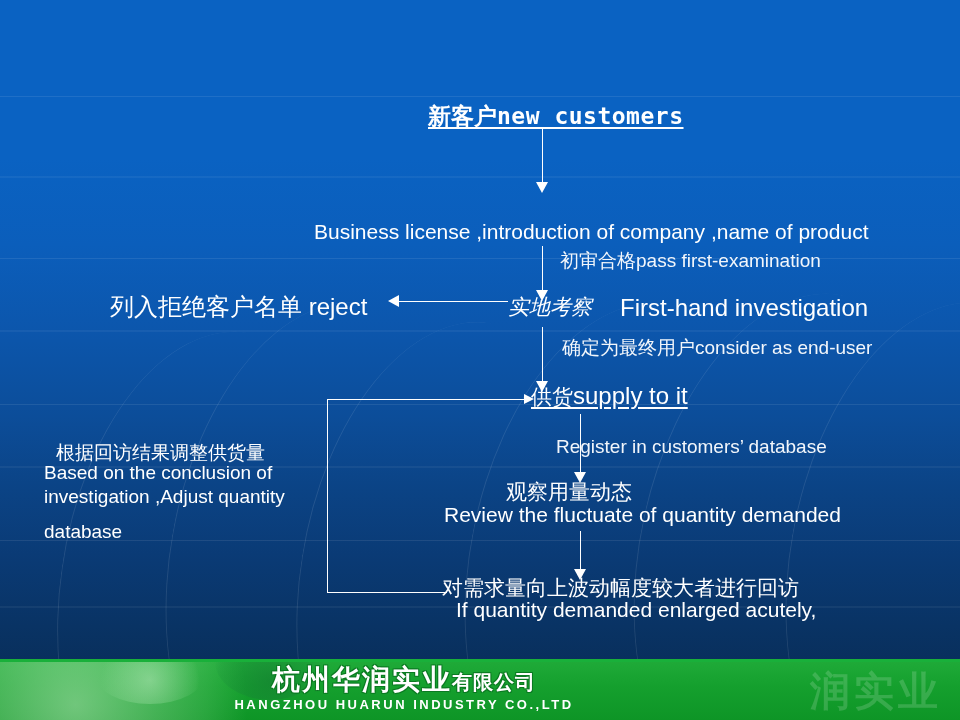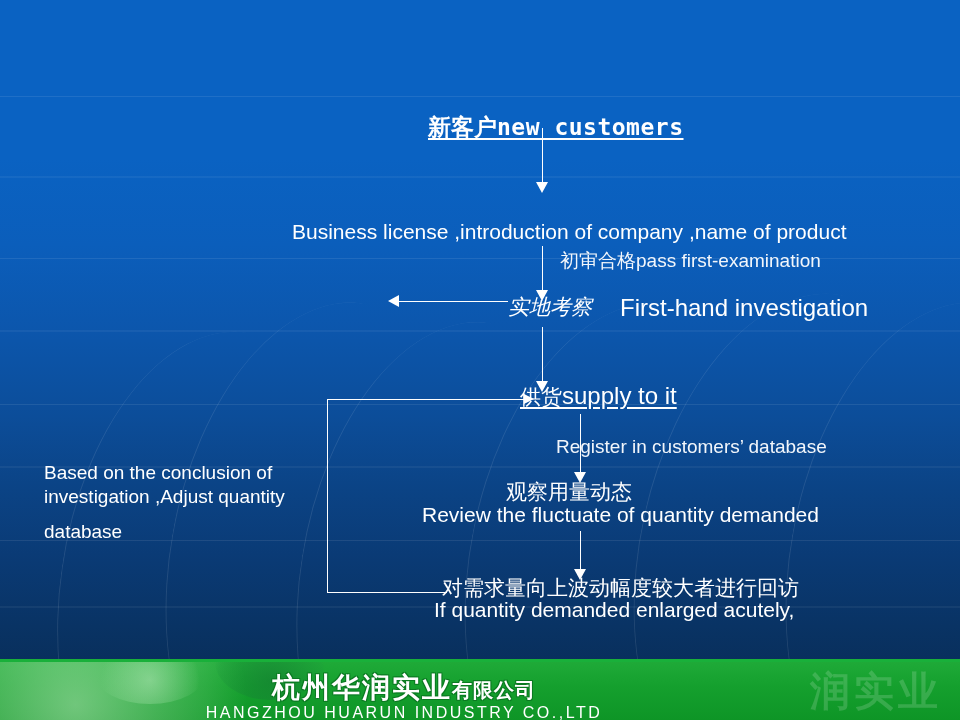--- a/index.html
+++ b/index.html
@@ -100,20 +100,21 @@
   }
 
   .lbl {
     font-size: 19px;
     color: #f2f6fb;
   }
   .lbl-cn { font-size: 18px; }
 
   .big {
     font-size: 21px;
+    margin-left: 22px;
   }
   .big-cn {
     font-size: 21px;
   }
   .xbig {
     font-size: 24px;
   }
 
   
   .vline {
@@ -195,42 +196,42 @@
     top: 2px;
     font-family: "DejaVu Sans", sans-serif;
     font-size: 40px;
     font-weight: bold;
     color: rgba(255,255,255,0.16);
     letter-spacing: 4px;
     white-space: nowrap;
   }
   .footer-main {
     position: absolute;
-    left: 0; top: 8px;
+    left: 0; top: 0;
     width: 808px;
     text-align: center;
     padding-top: 3px;
   }
   .footer-cn {
     font-family: "DejaVu Sans", "Liberation Sans", sans-serif;
     font-size: 28px;
     font-weight: bold;
     color: #ffffff;
     letter-spacing: 2px;
     line-height: 30px;
     text-shadow: 1px 1px 0 #0b7a22, -1px 1px 0 #0b7a22, 1px -1px 0 #0b7a22, -1px -1px 0 #0b7a22;
   }
   .footer-cn .small-cn {
     font-size: 20px;
     letter-spacing: 1px;
   }
   .footer-en {
     font-family: "Liberation Sans", "DejaVu Sans", sans-serif;
-    font-size: 16px;
-    font-weight: normal;
+    font-size: 13px;
+    font-weight: bold;
     color: #ffffff;
     letter-spacing: 2.5px;
     line-height: 16px;
     text-align: center;
   }
 </style>
 </head>
 <body>
 
 <div id="slide">
@@ -246,43 +247,45 @@
     <div class="hband soft" style="top:606px;"></div>
     <div class="curve" style="left:60px; top:330px; transform:rotate(8deg);"></div>
     <div class="curve" style="left:170px; top:300px; transform:rotate(10deg);"></div>
     <div class="curve" style="left:300px; top:320px; transform:rotate(9deg);"></div>
     <div class="curve" style="left:470px; top:300px; transform:rotate(11deg);"></div>
     <div class="curve" style="left:640px; top:290px; transform:rotate(12deg);"></div>
     <div class="curve" style="left:790px; top:300px; transform:rotate(10deg);"></div>
   </div>
 
 
-  <div class="node" style="left:428px; top:112px;">
+  <div class="node" style="left:428px; top:101px;">
     <span class="t-newcust-cn ul">新客户</span><span class="t-newcust-en ul">new customers</span>
   </div>
 
   <div class="vline thin" style="left:542px; top:128px; height:58px;"></div>
   <div class="arrow-down" style="left:536px; top:182px;"></div>
 
   <div class="node big" style="left:292px; top:220px;">Business license ,introduction of company ,name of product</div>
 
   <div class="vline thin" style="left:542px; top:246px; height:48px;"></div>
   <div class="arrow-down" style="left:536px; top:290px;"></div>
   <div class="node lbl" style="left:560px; top:248px;">初审合格pass first-examination</div>
 
+  <div class="node xbig" style="left:110px; top:291px;">列入拒绝客户名单 reject</div>
   <div class="hline thin" style="left:398px; top:301px; width:110px;"></div>
   <div class="arrow-left" style="left:388px; top:295px;"></div>
 
   <div class="node big-cn" style="left:508px; top:293px;font-style:italic;">实地考察</div>
   <div class="node xbig" style="left:620px; top:294px;">First-hand investigation</div>
 
   <div class="vline thin" style="left:542px; top:327px; height:58px;"></div>
   <div class="arrow-down" style="left:536px; top:381px;"></div>
-
-  <div class="node" style="left:520px; top:382px;text-align:right;">
+  <div class="node lbl" style="left:562px; top:335px;">确定为最终用户consider   as end-user</div>
+
+  <div class="node" style="left:531px; top:382px;text-align:right;">
     <span class="big-cn ul">供货</span><span class="xbig ul">supply to it</span>
   </div>
 
   <div class="vline thin" style="left:580px; top:414px; height:62px;"></div>
   <div class="arrow-down" style="left:574px; top:472px;"></div>
   <div class="node lbl" style="left:556px; top:436px;">Register in customers’ database</div>
 
   <div class="node big-cn" style="left:506px; top:478px;">观察用量动态</div>
   <div class="node big" style="left:422px; top:503px;">Review the fluctuate of quantity demanded</div>
 
@@ -290,20 +293,21 @@
   <div class="arrow-down" style="left:574px; top:569px;"></div>
 
   <div class="node big-cn" style="left:442px; top:574px;">对需求量向上波动幅度较大者进行回访</div>
   <div class="node big" style="left:434px; top:598px;">If quantity demanded  enlarged acutely,</div>
 
   <div class="hline thin" style="left:327px; top:592px; width:120px;"></div>
   <div class="vline thin" style="left:327px; top:399px; height:194px;"></div>
   <div class="hline thin" style="left:327px; top:399px; width:205px;"></div>
   <div class="arrow-right" style="left:524px; top:394px;"></div>
 
+  <div class="node lbl-cn" style="left:56px; top:440px; font-size:19px;">根据回访结果调整供货量</div>
   <div class="node" style="left:44px; top:486px; font-size:19px;">investigation ,Adjust quantity</div>
   <div class="node" style="left:44px; top:462px; font-size:19px;">Based on the conclusion of</div>
   <div class="node" style="left:44px; top:521px; font-size:19px;">database</div>
 
   <div class="footer">
     <div class="footer-orbs"></div>
     <div class="footer-orb2"></div>
     <div class="footer-orb3"></div>
     <div class="footer-ghost">润实业</div>
     <div class="footer-main">

